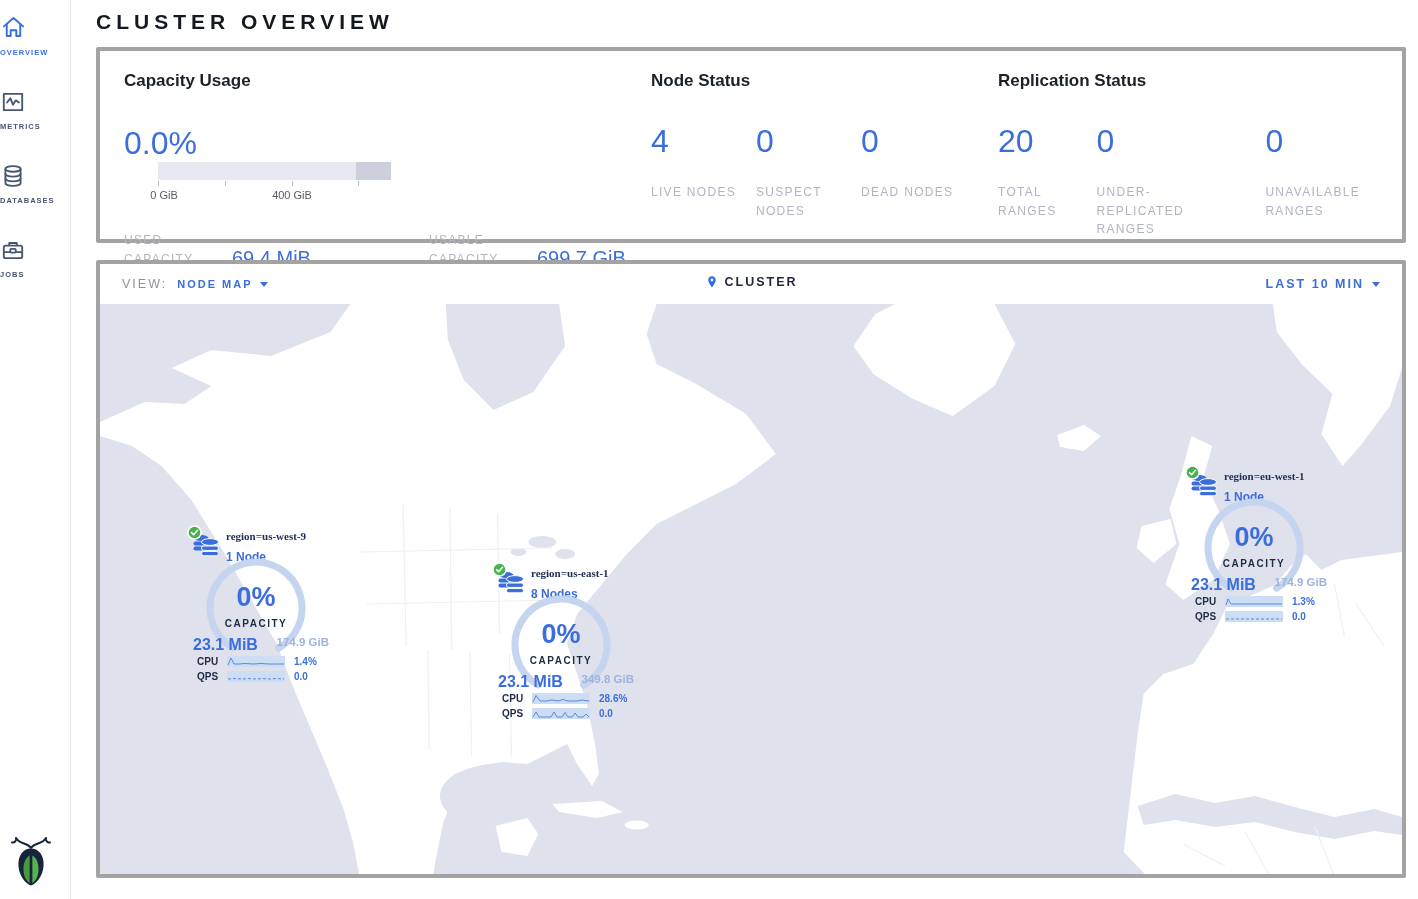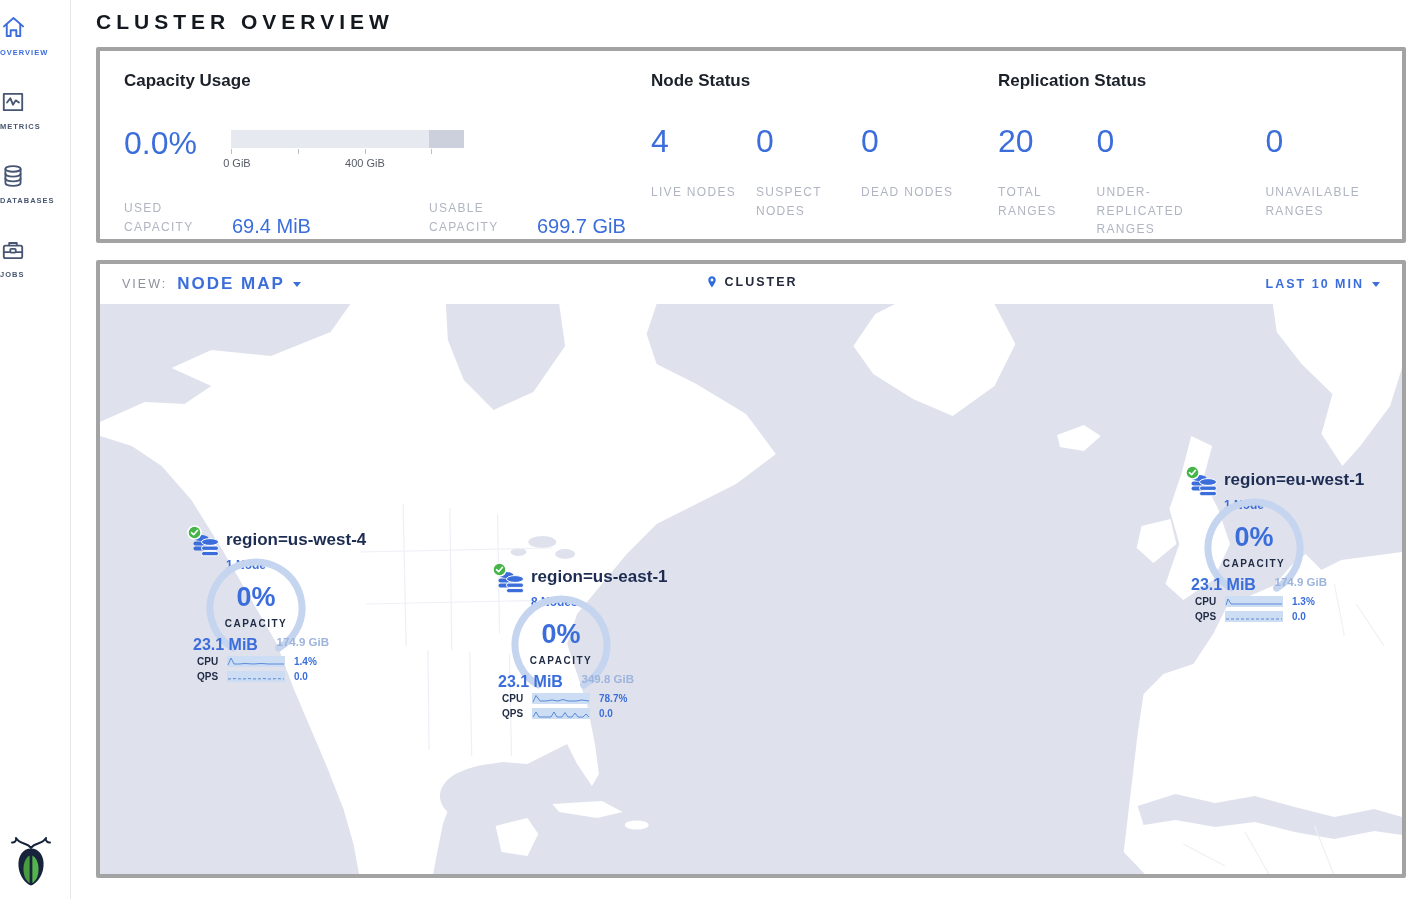--- a/index.html
+++ b/index.html
@@ -24,21 +24,21 @@
   .panel { border:4px solid #a3a3a3; border-radius:2px; background:#fff; }
 
   
   .summary { margin-top:13px; height:196px; display:flex; padding:20px 24px; }
   .sec-title { font-size:17px; font-weight:600; color:#1b2029; }
   .sec { position:relative; }
   .sec-capacity { width:527px; }
   .sec-nodes { width:347px; }
   .sec-repl { flex:1; }
 
-  .cap-row1 { display:flex; align-items:flex-start; margin-top:36px; }
+  .cap-row1 { display:flex; align-items:flex-start; margin-top:36px;flex-direction:column; }
   .big-num { font-size:32px; font-weight:400; color:#3b6edb; line-height:1; }
   .cap-bar-block { margin-left:34px; padding-top:3px; position:relative; }
   .cap-bar { width:233px; height:18px; background:#e7e9f1; position:relative; }
   .cap-bar .dark-seg { position:absolute; right:0; top:0; height:100%; width:35px; background:#ccd0dd; }
   .cap-ticks { position:relative; height:6px; margin-top:1px; }
   .cap-ticks i { position:absolute; top:0; width:1px; height:5px; background:#b9bdc9; }
   .cap-tick-labels { position:relative; height:14px; }
   .cap-tick-labels span { position:absolute; transform:translateX(-50%); font-size:11px; color:#565b66; top:2px; white-space:nowrap; }
 
   .cap-stats { display:flex; margin-top:30px; align-items:flex-end; }
@@ -54,38 +54,38 @@
   .sec-repl .stat-col:nth-child(1) { width:105px; }
   .sec-repl .stat-col:nth-child(2) { width:180px; }
 
   
   .map-panel { margin-top:17px; height:618px; overflow:hidden; position:relative; }
   .toolbar { height:40px; display:flex; align-items:center; padding:0 22px; position:relative;
     background:#fff; z-index:5; }
   .tb-left { display:flex; align-items:center; }
   .tb-view-label { font-size:12.5px; letter-spacing:2px; color:#8d919c; }
   .dd { display:flex; align-items:center; cursor:pointer; }
-  .tb-view-value { font-size:17px; letter-spacing:2px; color:#3b6edb; font-weight:600; margin-left:10px; }
+  .tb-view-value { font-size:11px; letter-spacing:2px; color:#3b6edb; font-weight:600; margin-left:10px; }
   .caret { width:0; height:0; border-left:4.5px solid transparent; border-right:4.5px solid transparent;
     border-top:5.5px solid #3b6edb; margin-left:8px; }
   .tb-center { position:absolute; left:50%; transform:translateX(-50%); display:flex; align-items:flex-start; }
   .tb-loc { font-size:12.5px; letter-spacing:2px; color:#23293a; font-weight:600; margin-left:5px; }
   .tb-right { margin-left:auto; display:flex; align-items:center; }
   .tb-time { font-size:12.5px; letter-spacing:2px; color:#3b6edb; font-weight:600; }
 
   .map-area { position:relative; width:100%; height:577px; background:#dfe2ed; }
   .map-area > svg.world { position:absolute; left:0; top:0; width:100%; height:100%; }
 
   
   .node-card { position:absolute; width:150px; height:162px; z-index:3; }
   .nc-head { position:relative; height:36px; }
   .nc-check { position:absolute; left:0; top:0; z-index:2; }
   .nc-db { position:absolute; left:6px; top:8px; }
   .nc-txt { position:absolute; left:39px; top:5px; white-space:nowrap; }
-  .nc-region { font-family:Liberation Sans, sans-serif; font-size:17px; font-weight:bold; color:#1d2c52; }
+  .nc-region { font-family:Liberation Serif, serif; font-size:11px; font-weight:bold; color:#1d2c52; }
   .nc-count { font-size:12px; font-weight:bold; color:#3b6edb; margin-top:8px; cursor:pointer; }
   .nc-gauge { position:absolute; left:17px; top:31px; width:104px; height:104px; pointer-events:none; }
   .nc-gauge svg { position:absolute; left:0; top:0; }
   .nc-pct { position:absolute; width:100%; text-align:center; top:26px; font-size:27px; font-weight:bold; color:#3b6edb; }
   .nc-caplabel { position:absolute; width:100%; text-align:center; top:62px; font-size:10px; font-weight:bold;
     letter-spacing:1.5px; color:#1f2a44; }
   .nc-caprow { position:absolute; left:6px; top:111px; width:136px; display:flex; justify-content:space-between; }
   .nc-used { font-size:16px; font-weight:700; color:#3b6edb; }
   .nc-total { font-size:11.5px; font-weight:600; color:#9db4dd; }
   .nc-metric { position:absolute; left:10px; display:flex; align-items:center; height:12px; }
@@ -321,21 +321,21 @@
                     <rect x="0.5" y="13.5" width="15" height="4" rx="2"></rect>
                   </g>
                 <g stroke="#fff" stroke-width="1">
                     <ellipse cx="17" cy="9" rx="8.5" ry="3.4"></ellipse>
                     <rect x="8.5" y="13" width="17" height="4.4" rx="2.2"></rect>
                     <rect x="8.5" y="18.4" width="17" height="4.4" rx="2.2"></rect>
                   </g>
               </svg>
             </span>
             <div class="nc-txt">
-              <div class="nc-region">region=us-west-4</div>
+              <div class="nc-region">region=us-west-9</div>
               <div class="nc-count">1 Node</div>
             </div>
           </div>
           <div class="nc-gauge">
             <svg width="104" height="104">
                 <circle cx="52" cy="52" r="46" fill="none" stroke="#c5d4ef" stroke-width="7" stroke-linecap="round" stroke-dasharray="241 48.2" transform="rotate(120 52 52)"></circle>
               </svg>
             <div class="nc-pct">0%</div>
             <div class="nc-caplabel">CAPACITY</div>
           </div>
@@ -401,21 +401,21 @@
             <span class="nc-used">23.1 MiB</span>
             <span class="nc-total">349.8 GiB</span>
           </div>
           <div class="nc-metric m1">
             <span class="nc-mlabel">CPU</span>
             <span class="nc-spark">
               <svg width="58" height="11">
                   <polyline points="1,9 4,2.5 8,8 14,8 20,7 26,8 31,6.5 36,8 44,8 50,7 57,8" fill="none" stroke="#5b8bd6" stroke-width="1"></polyline>
                 </svg>
             </span>
-            <span class="nc-mval">78.7%</span>
+            <span class="nc-mval">28.6%</span>
           </div>
           <div class="nc-metric m2">
             <span class="nc-mlabel">QPS</span>
             <span class="nc-spark">
               <svg width="58" height="11">
                   <polyline points="1,9 4,4 7,9 14,9 19,9 22,4 25,9 30,9 33,4.5 36,9 40,9 43,5 46,9 51,9 54,6 57,9" fill="none" stroke="#5b8bd6" stroke-width="1"></polyline>
                 </svg>
             </span>
             <span class="nc-mval">0.0</span>
           </div>

